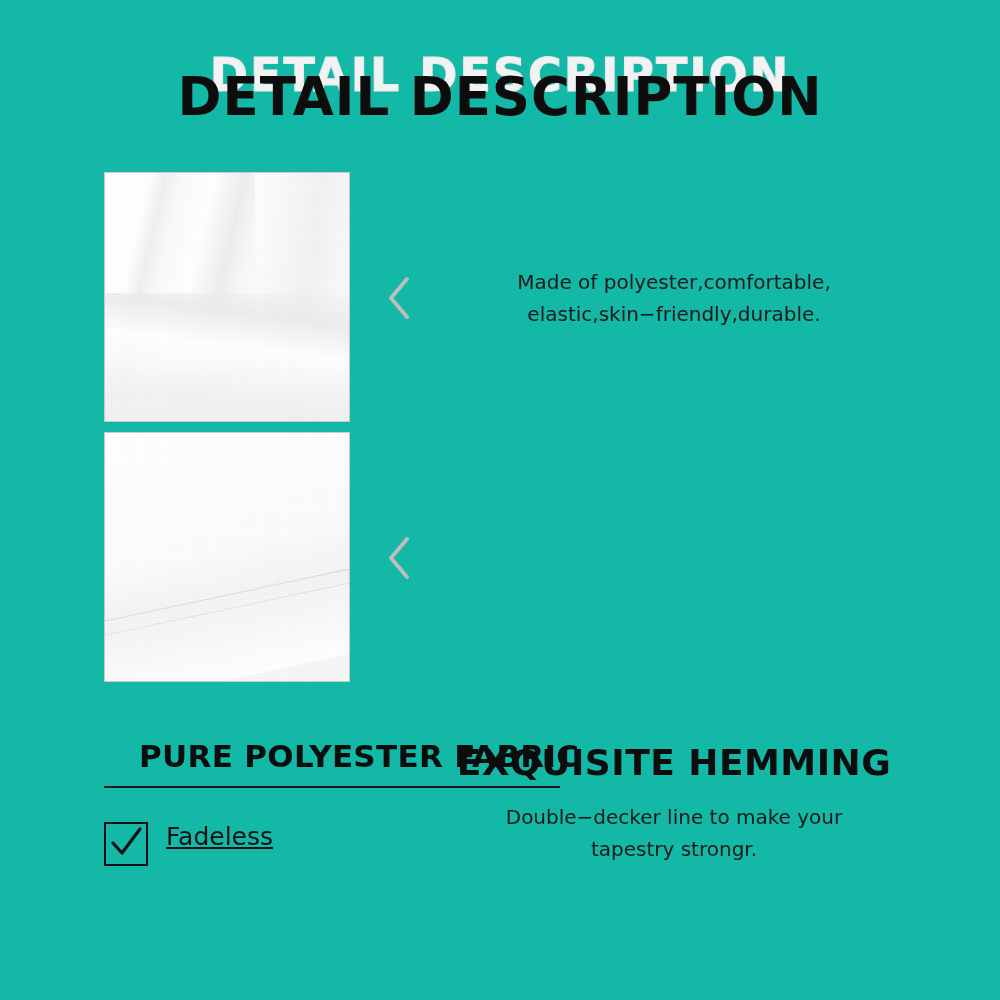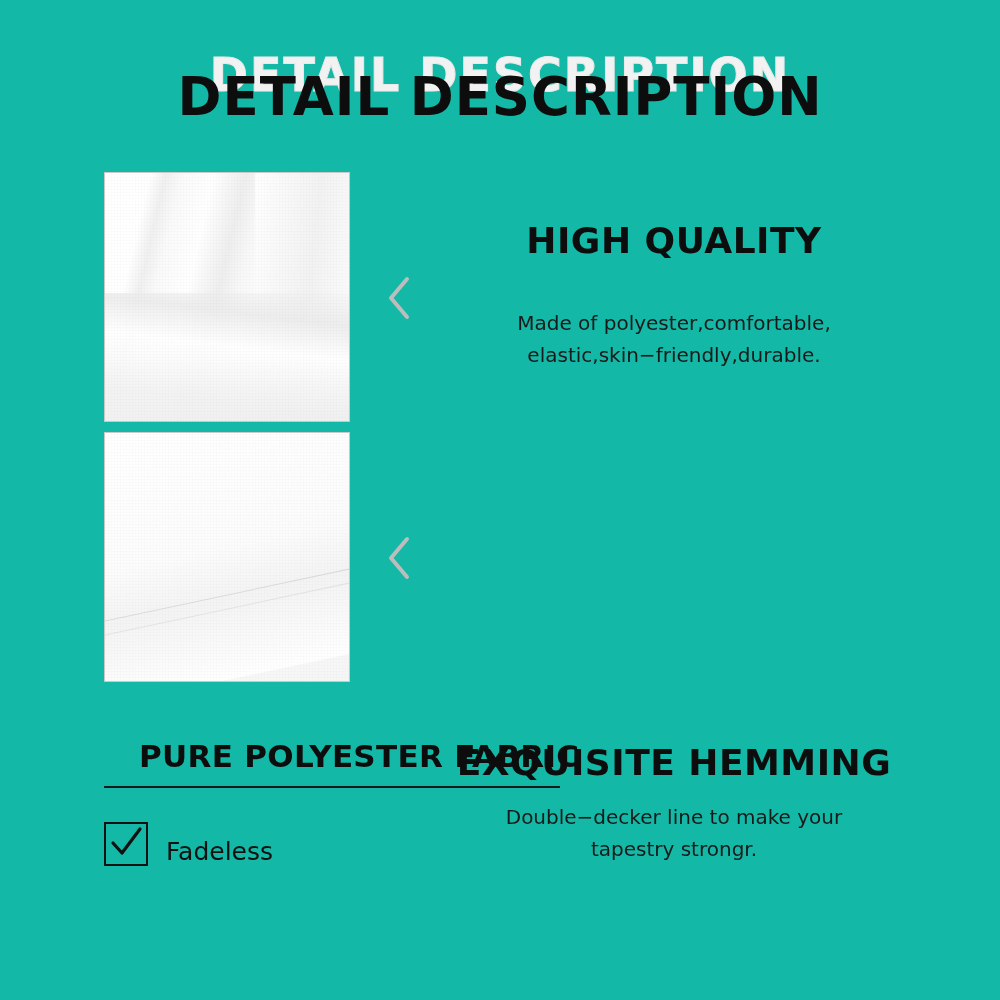--- a/index.html
+++ b/index.html
@@ -223,21 +223,22 @@
     left: 104px;
     top: 68px;
     width: 800px;
   }
   .check-row {
     display: flex;
     margin-top: 16px;
   }
   .check-item {
     display: flex;
-    align-items: flex-end;
+    align-items: flex-start;
+    text-decoration: underline;
   }
   .check-item.col1 { width: 410px; }
   .check-box {
     width: 40px;
     height: 40px;
     border: 2px solid #111111;
     position: relative;
     flex: 0 0 auto;
   }
   .check-box svg {
@@ -271,21 +272,20 @@
         <div class="fold-shadow"></div>
         <div class="hem-texture"></div>
       </div>
     </div>
     <div class="chevron">
       <svg width="26" height="44" viewBox="0 0 26 44">
         <polyline points="21,3 5,22 21,41" fill="none" stroke="#bdbdbd" stroke-width="4" stroke-linecap="round" stroke-linejoin="round"></polyline>
       </svg>
     </div>
     <div class="feature-text f1-text">
-      <div class="feature-heading">HIGH QUALITY</div>
       <div class="feature-desc" style="white-space:pre-line;margin-top:46px;">Made of polyester,comfortable,
 elastic,skin−friendly,durable.</div>
     </div>
   </div>
 
   <div class="feature feature-2">
     <div class="photo">
       <div class="photo-inner">
         <div class="hem-bg"></div>
         <div class="hem-fold"></div>

